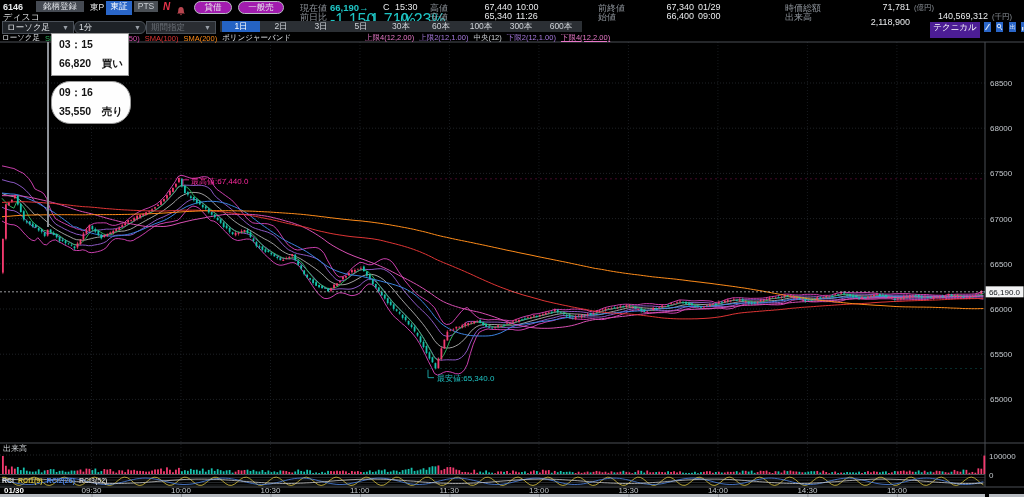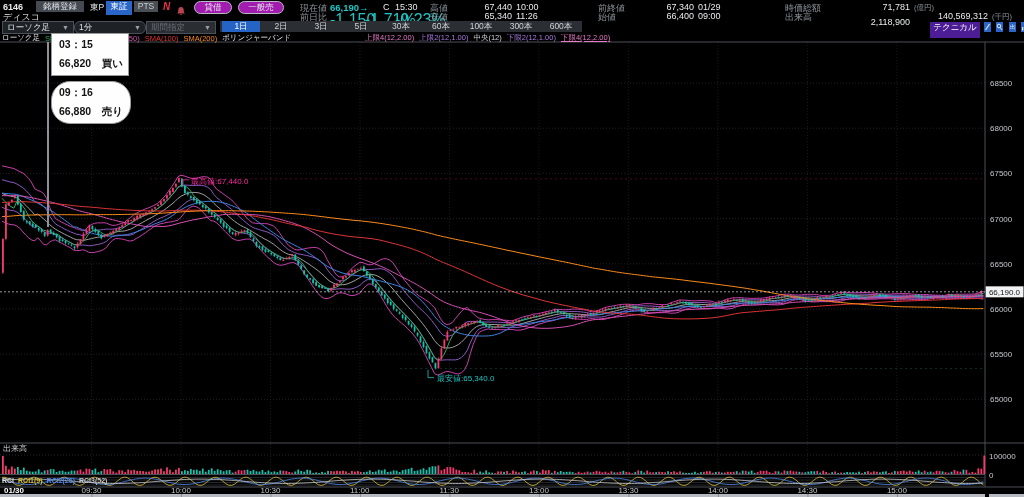--- a/index.html
+++ b/index.html
@@ -1214,21 +1214,21 @@
       <span style="color: rgb(232, 120, 200); text-decoration: underline;">下限4(12,2.00)</span>
     </div>
 
   <div class="abs marker-line" style="left:47px;top:42px;height:185px;"></div>
   <div class="abs tooltip" style="left:51px;top:33px;width:78px;height:43px;">
     <div>03：15</div>
     <div class="t2"><span>66,820</span>　<span>買い</span></div>
   </div>
   <div class="abs tooltip" style="left:51px;top:81px;width:80px;height:43px;border-radius:19px;">
     <div>09：16</div>
-    <div class="t2"><span>66,880</span>　<span>売り</span></div>
+    <div class="t2"><span>35,550</span>　<span>売り</span></div>
   </div>
 
   <div class="abs rci-legend" style="left:2px;top:477px;" id="rci-legend">
       <span style="color: rgb(216, 218, 220);">RCI</span>
       <span style="color: rgb(216, 194, 60);">RCI1(9)</span>
       <span style="color: rgb(79, 134, 232);">RCI2(26)</span>
       <span style="color: rgb(200, 200, 200);">RCI3(52)</span>
     </div>
 
 </div>

